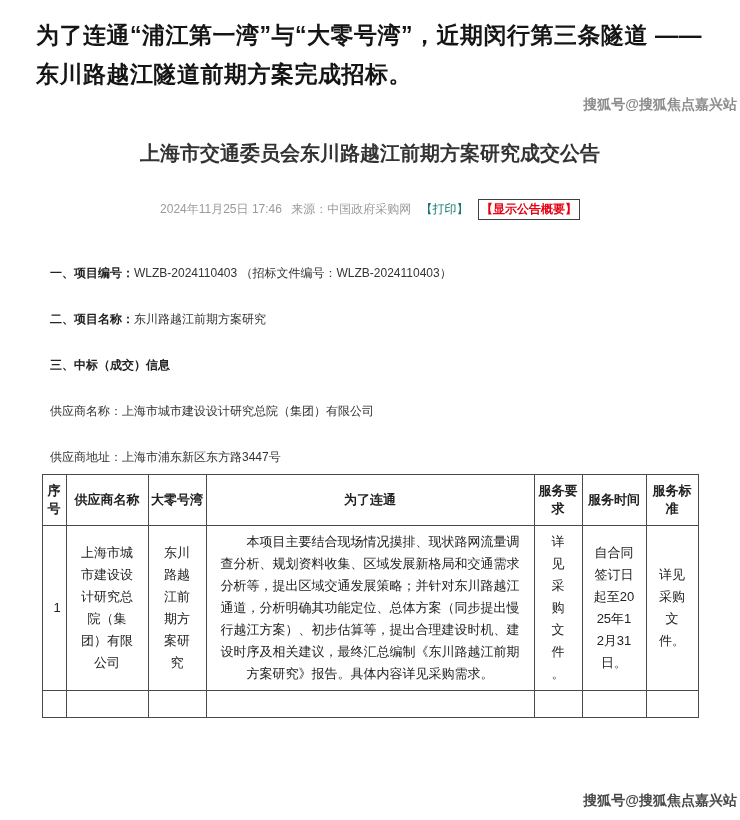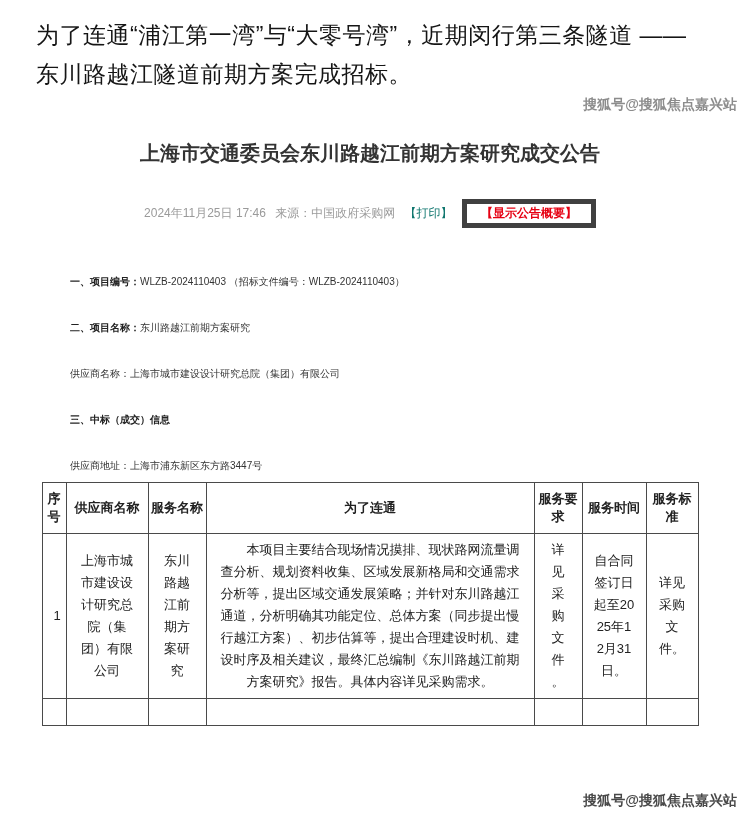--- a/index.html
+++ b/index.html
@@ -2,44 +2,44 @@
 <html><head>
 <meta charset="utf-8">
 <style>
   * { margin:0; padding:0; box-sizing:border-box; }
   html,body { background:#ffffff; }
   body {
     width:740px; height:820px; position:relative; overflow:hidden;
     font-family:"Liberation Sans", sans-serif; color:#222;
   }
   .headline {
-    font-size:23px; font-weight:400; line-height:39px;
+    font-size:23px; font-weight:700; line-height:39px;
     padding:16px 38px 0 36px; color:#151515; letter-spacing:0.5px;
   }
   .watermark {
     position:absolute; right:3px; font-size:14px; font-weight:700;
     color:rgba(45,45,45,0.55); white-space:nowrap; pointer-events:none;
   }
   .wm-top { top:96px; }
   .wm-bottom { bottom:10px; color:rgba(25,25,25,0.8); }
   .doc-title {
     text-align:center; font-size:20px; font-weight:700;
     margin-top:46px; color:#333;
   }
   .meta {
     text-align:center; font-size:12px; color:#9a9a9a; margin-top:27px;
   }
   .meta span, .meta a { margin:5px 3px; }
   .meta .print { color:#0f766e; text-decoration:none; cursor:pointer; }
   .meta .summary-btn {
-    color:#e60012; border:5px solid #404040; padding:1px 14px;
+    color:#e60012; border:1px solid #404040; padding:1px 2px;
     font-weight:700; cursor:pointer; display:inline-block;
   }
   .items { padding:40px 45px 0 50px; }
-  .item { font-size:10px; color:#333; line-height:17px;margin-left:20px; }
+  .item { font-size:12px; color:#333; line-height:17px; }
   .item + .item { margin-top:29px; }
   .item .lbl.bold { font-weight:700; color:#222; }
   .item .val { font-weight:400; }
   table.award {
     border-collapse:collapse; margin:8px auto 0; width:642px;
     table-layout:fixed; font-size:13px; color:#222;
   }
   table.award th, table.award td {
     border:1px solid #4a4a4a; vertical-align:middle;
     word-break:break-all; overflow-wrap:anywhere;
@@ -84,45 +84,45 @@
     </div>
 
     <div class="items">
       <div class="item">
         <span class="lbl bold">一、项目编号：</span><span class="val">WLZB-2024110403 （招标文件编号：WLZB-2024110403）</span>
       </div>
       <div class="item">
         <span class="lbl bold">二、项目名称：</span><span class="val">东川路越江前期方案研究</span>
       </div>
       <div class="item">
-        <span class="lbl">供应商名称：</span><span class="val">上海市城市建设设计研究总院（集团）有限公司</span>
+        <span class="lbl bold">三、中标（成交）信息</span><span class="val"></span>
       </div>
       <div class="item">
-        <span class="lbl bold">三、中标（成交）信息</span><span class="val"></span>
+        <span class="lbl">供应商名称：</span><span class="val">上海市城市建设设计研究总院（集团）有限公司</span>
       </div>
       <div class="item">
         <span class="lbl">供应商地址：</span><span class="val">上海市浦东新区东方路3447号</span>
       </div>
     </div>
 
     <table class="award">
       <colgroup>
         <col class="c-seq">
           <col class="c-sup">
           <col class="c-sname">
           <col class="c-scope">
           <col class="c-req">
           <col class="c-time">
           <col class="c-std">
       </colgroup>
       <thead>
         <tr>
           <th>序号</th>
           <th>供应商名称</th>
-          <th>服务名称</th>
+          <th>大零号湾</th>
           <th>为了连通</th>
           <th>服务要求</th>
           <th>服务时间</th>
           <th>服务标准</th>
         </tr>
       </thead>
       <tbody>
         <tr>
           <td class="c-seq">1</td>
           <td class="c-sup">上海市城市建设设计研究总院（集团）有限公司</td>

